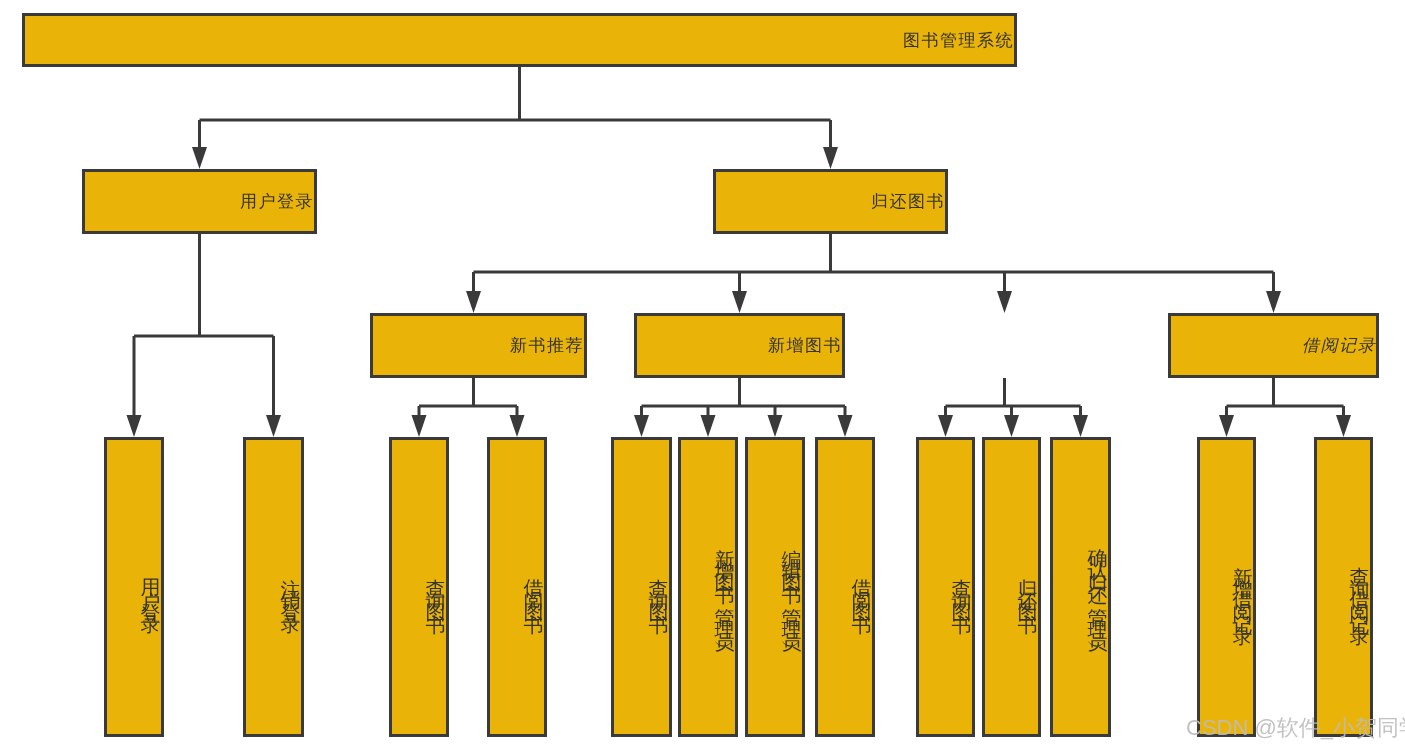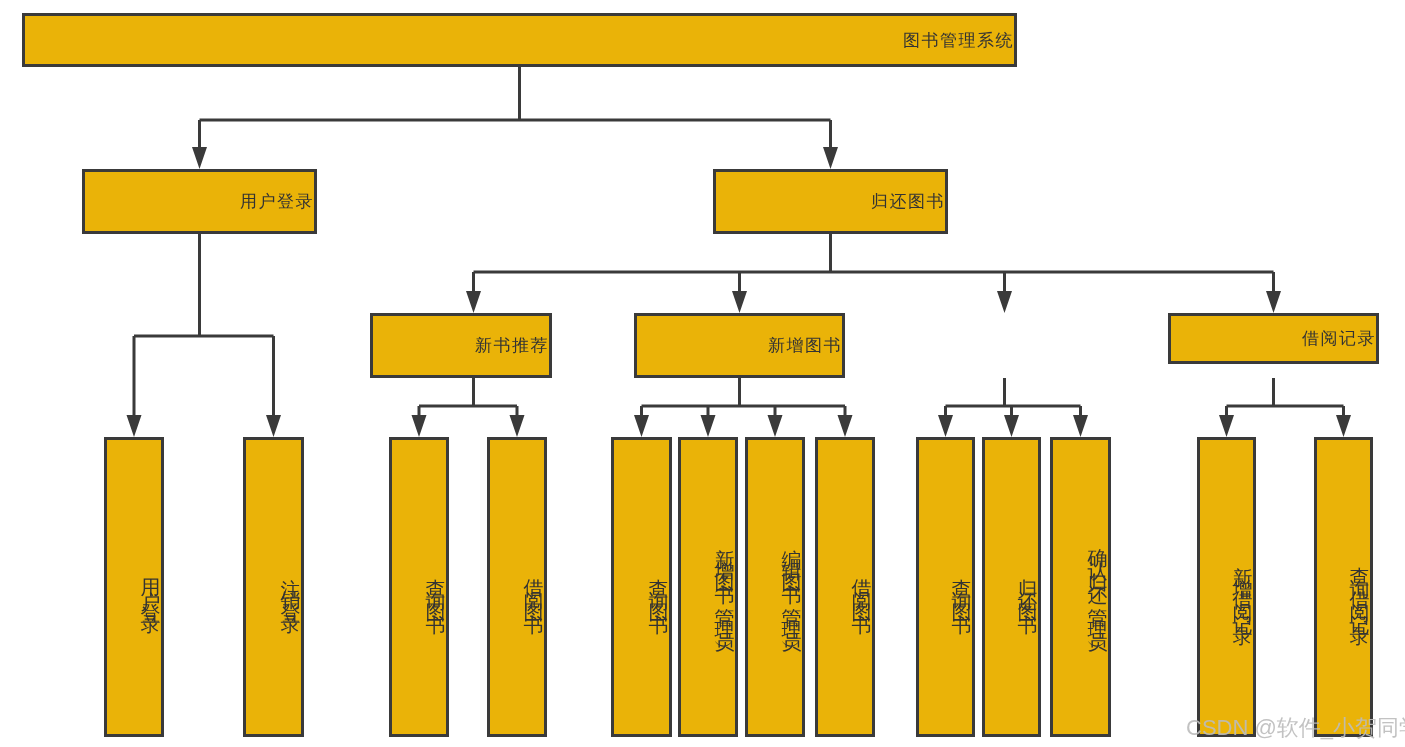--- a/index.html
+++ b/index.html
@@ -18,24 +18,24 @@
   .tall { top:437px; height:300px; }
   .vtext {
     writing-mode:vertical-rl; text-orientation:mixed;
     font-size:20px; letter-spacing:12px; line-height:1;
     color:#333333;
   }
   
   #n-root        { left:22px;  top:13px;  width:995px; height:54px; }
   #n-user-login  { left:82px;  top:169px; width:235px; height:65px; }
   #n-book-mgmt   { left:713px; top:169px; width:235px; height:65px; }
-  #n-new-book    { left:370px; top:313px; width:182px; height:65px; }
+  #n-new-book    { left:370px; top:313px; width:217px; height:65px; }
   #n-borrow      { left:634px; top:313px; width:211px; height:65px; }
   #n-current     { left:899px; top:313px; width:211px; height:65px; }
-  #n-records     { left:1168px;top:313px; width:211px; height:51px; }
+  #n-records     { left:1168px;top:313px; width:211px; height:65px;font-style:italic; }
   
   #n-a1 { left:104px;  width:60px; }
   #n-a2 { left:243px;  width:61px; }
   #n-b1 { left:389px;  width:60px; }
   #n-b2 { left:487px;  width:60px; }
   #n-c1 { left:611px;  width:61px; }
   #n-c2 { left:678px;  width:60px; }
   #n-c3 { left:745px;  width:60px; }
   #n-c4 { left:815px;  width:60px; }
   #n-d1 { left:916px;  width:59px; }

